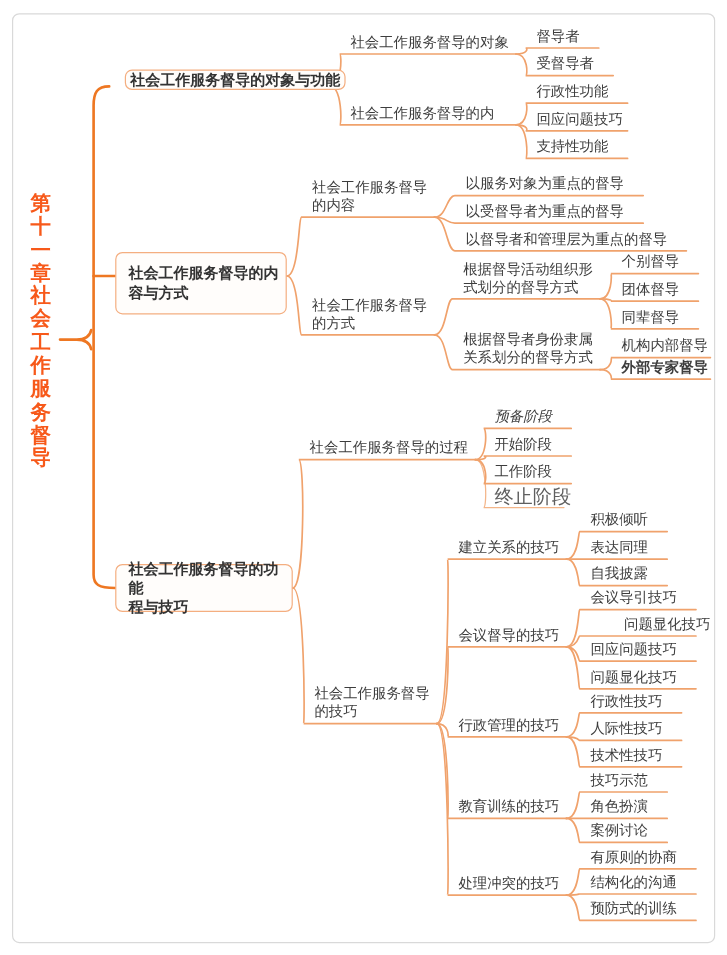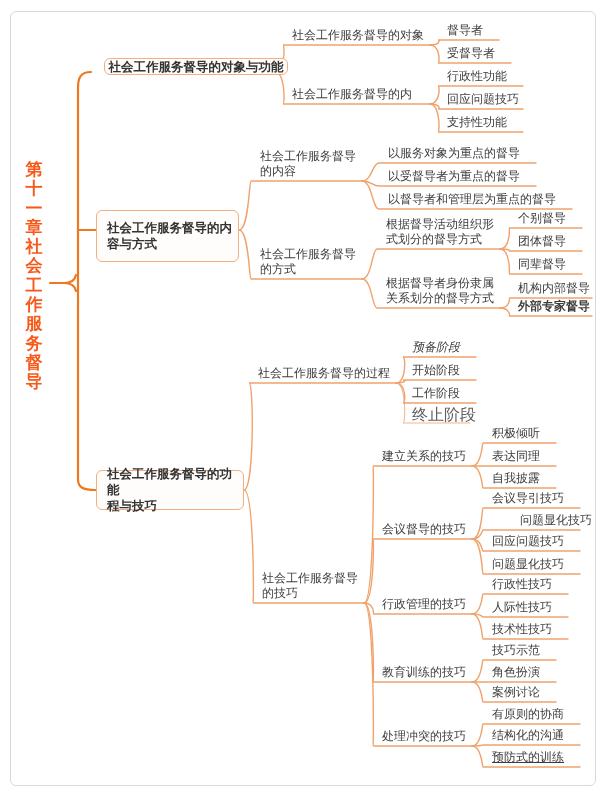--- a/index.html
+++ b/index.html
@@ -165,15 +165,15 @@
       <div class="label-node" style="left: 492px; top: 577px;">行政性技巧</div>
       <div class="label-node" style="left: 492px; top: 600px;">人际性技巧</div>
       <div class="label-node" style="left: 492px; top: 622px;">技术性技巧</div>
       <div class="label-node" style="left: 382px; top: 665px;">教育训练的技巧</div>
       <div class="label-node" style="left: 492px; top: 643px;">技巧示范</div>
       <div class="label-node" style="left: 492px; top: 665px;">角色扮演</div>
       <div class="label-node" style="left: 492px; top: 685px;">案例讨论</div>
       <div class="label-node" style="left: 382px; top: 729px;">处理冲突的技巧</div>
       <div class="label-node" style="left: 492px; top: 707px;">有原则的协商</div>
       <div class="label-node" style="left: 492px; top: 728px;">结构化的沟通</div>
-      <div class="label-node" style="left: 492px; top: 750px; text-decoration: underline;">预防式的训练</div>
+      <div class="label-node" style="left: 492px; top: 750px;">预防式的训练</div>
     </div>
 </div>
 
 </body></html>

